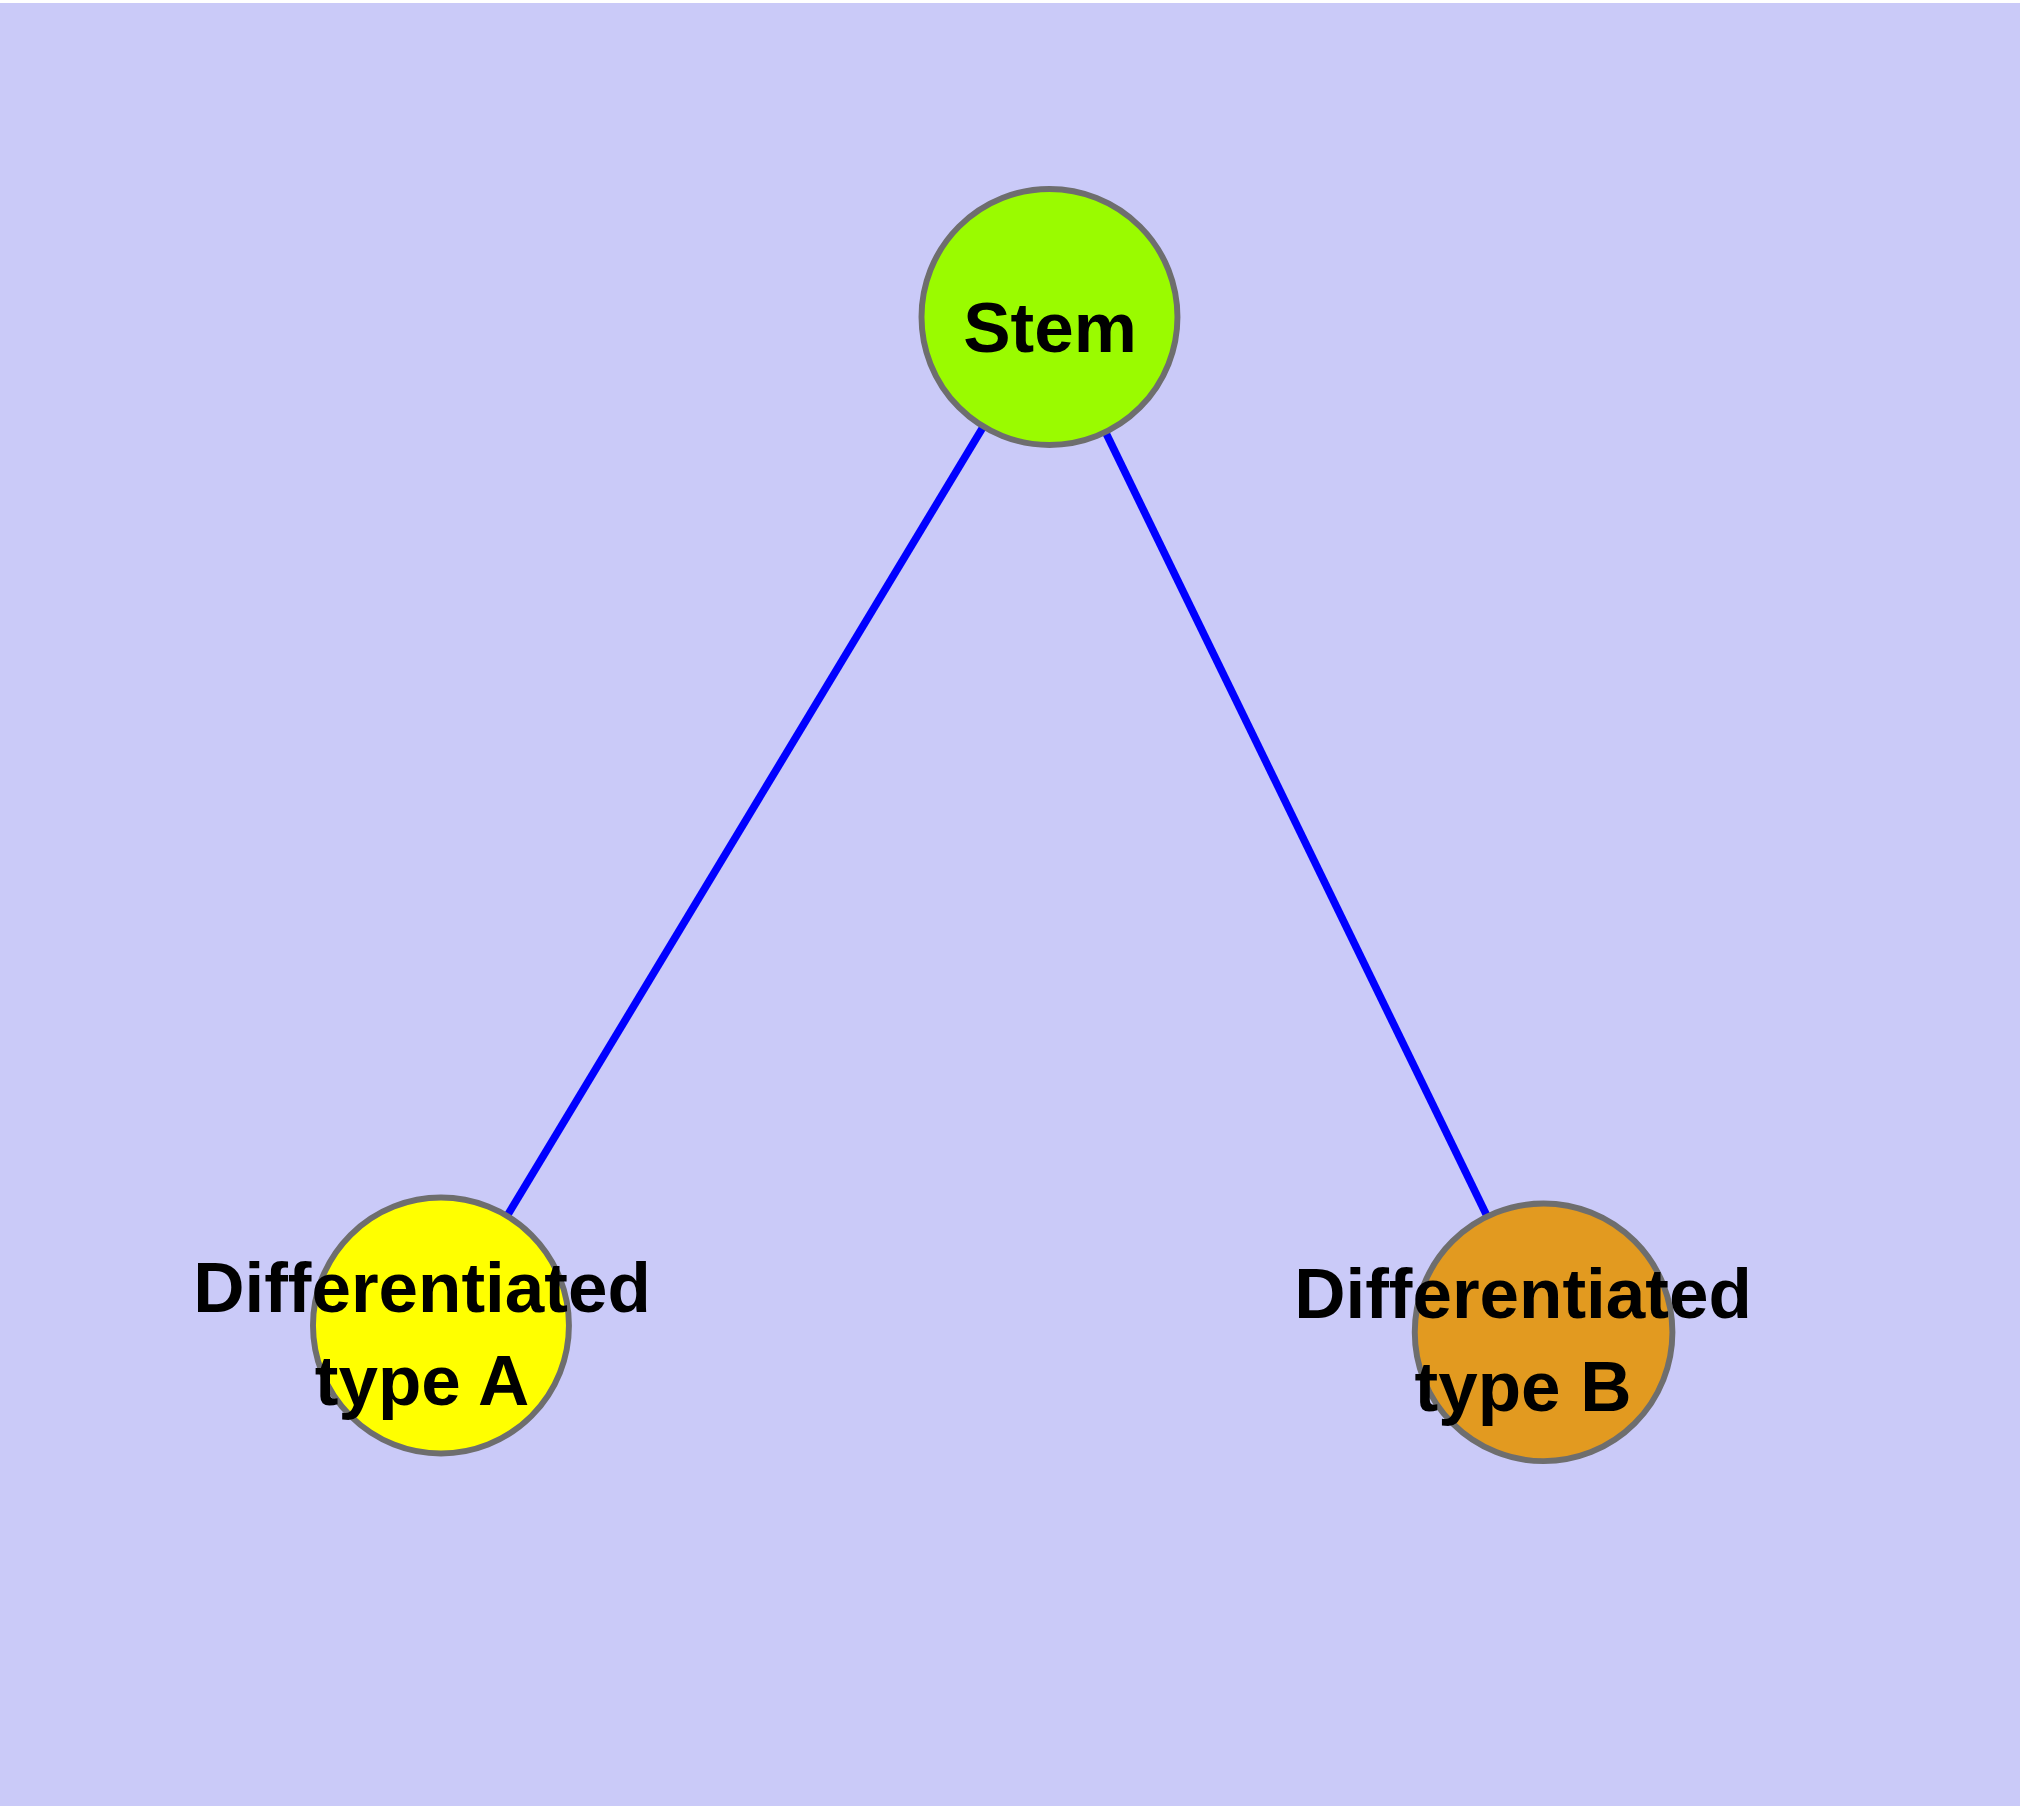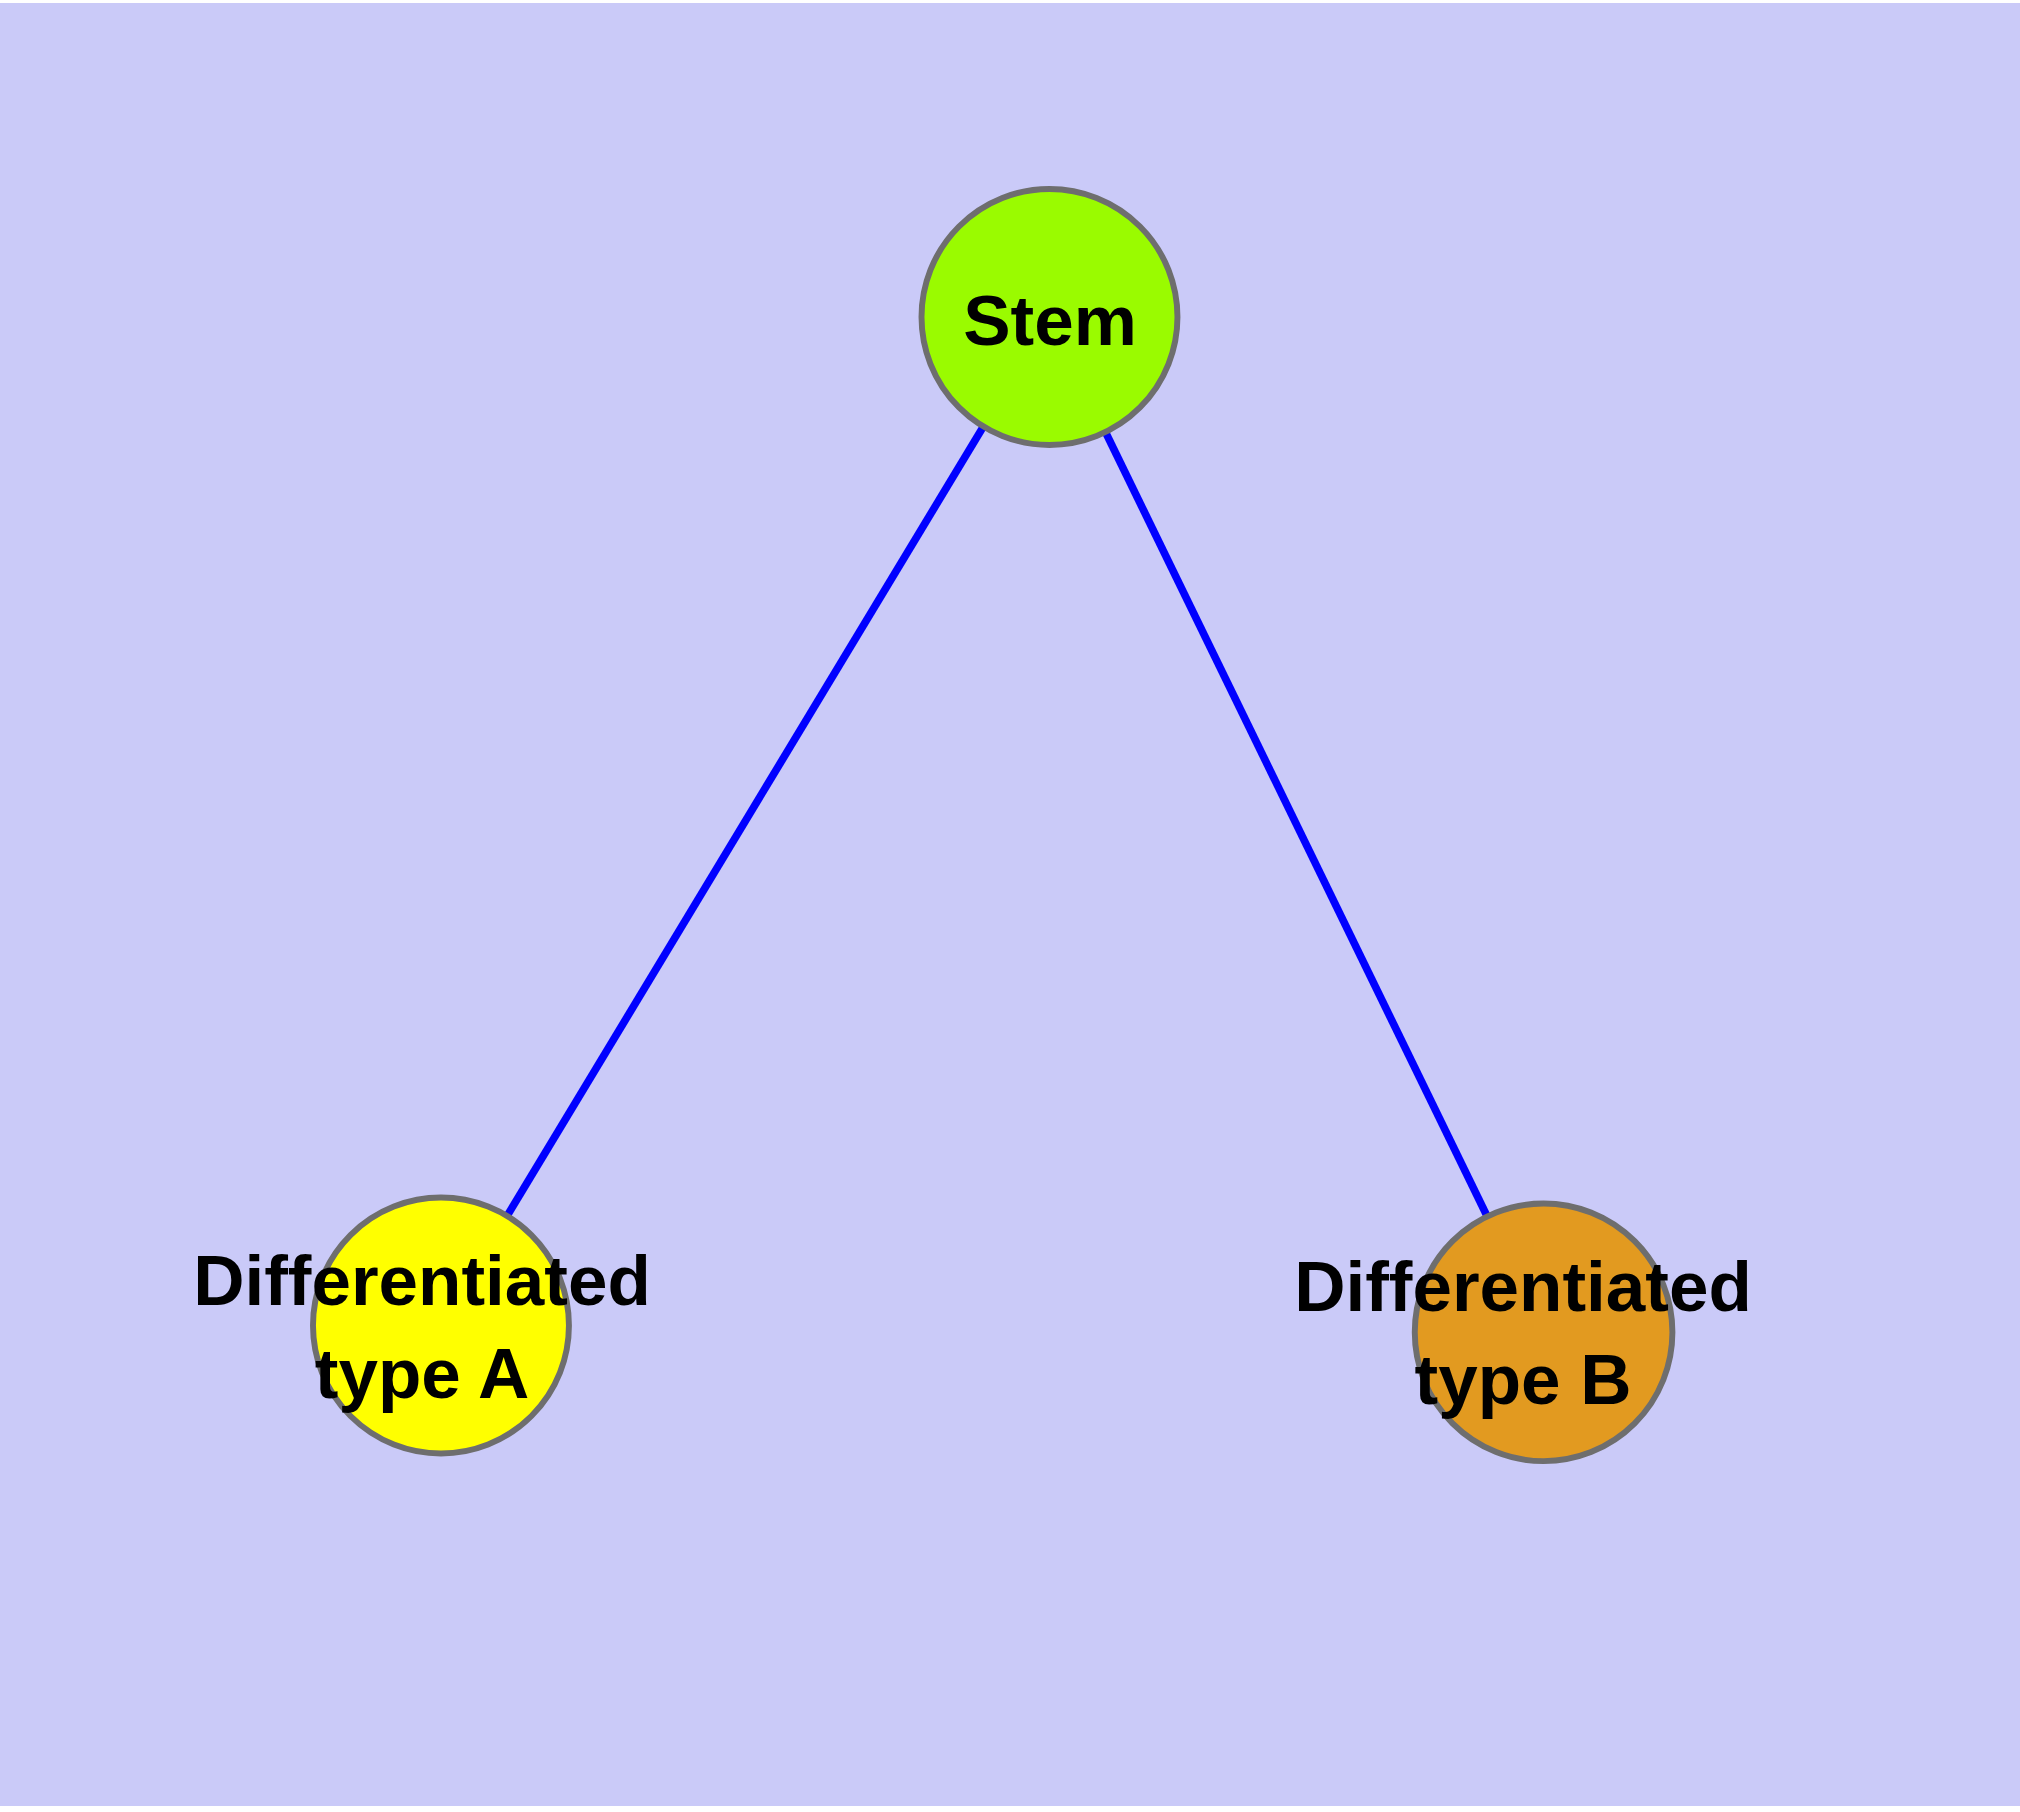--- a/index.html
+++ b/index.html
@@ -32,20 +32,21 @@
     position: absolute;
     transform: translate(-50%, -50%);
     font-weight: bold;
     font-size: 71px;
     line-height: 93px;
     text-align: center;
     white-space: pre-line;
     letter-spacing: 0;
     color: #000000;
     pointer-events: none;
+    margin-top: 7px;
   }
   #stem-label   { left: 1050px; top: 320px; }
   #type-a-label { left: 422px;  top: 1327px; }
   #type-b-label { left: 1523px; top: 1333px; }
 </style>
 </head>
 <body>
 
 <div id="diagram-bg" style="background-color: rgb(202, 202, 248);"></div>
 

